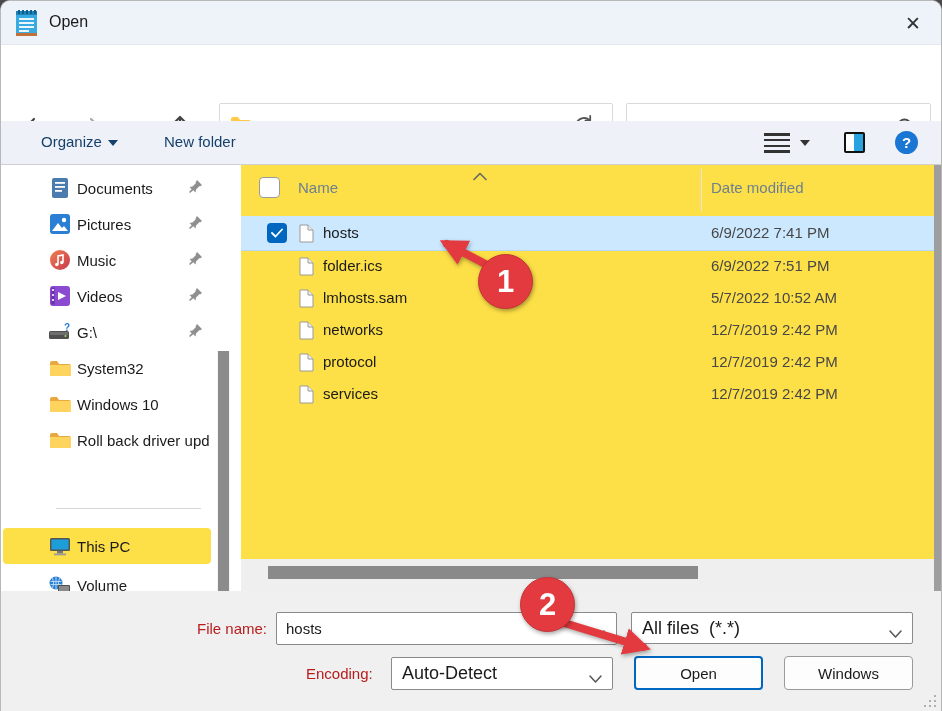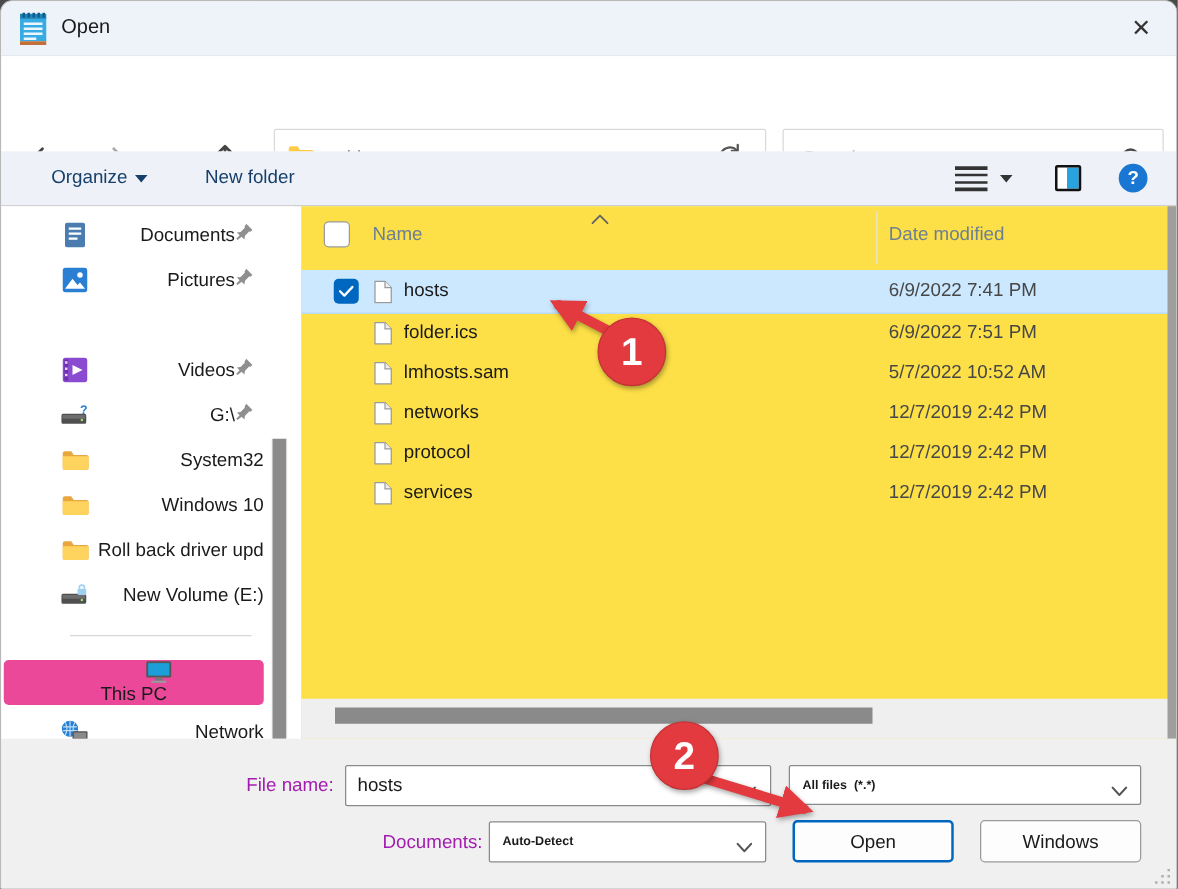--- a/index.html
+++ b/index.html
@@ -30,27 +30,27 @@
   .tool-text { font-size:15px; color:#16406b; position:absolute; top:12px; }
   .caret-down { display:inline-block; width:0; height:0; border-left:5px solid transparent; border-right:5px solid transparent; border-top:6px solid #16406b; }
   .org-caret { position:absolute; left:107px; top:19px; }
   .view-icon { position:absolute; left:763px; top:132px; width:26px; height:20px; display:flex; flex-direction:column; justify-content:space-between; }
   .view-icon span { display:block; height:2.5px; background:#333; }
   .view-caret { position:absolute; left:799px; top:139px; border-top-color:#333; }
   .preview-icon { position:absolute; left:843px; top:131px; width:21px; height:21px; border:2.5px solid #111; background:linear-gradient(90deg,#fff 0 47%,#29a3e0 47% 100%); border-radius:2px; }
   .help-icon { position:absolute; left:894px; top:130px; width:23px; height:23px; border-radius:50%; background:#1976d2; color:#fff; font-size:15px; font-weight:bold; display:flex; align-items:center; justify-content:center; }
 
   
-  .sidebar { position:absolute; left:0; top:164px; width:234px; height:426px; background:#fff; overflow:hidden;text-align:right; }
+  .sidebar { position:absolute; left:0; top:164px; width:234px; height:426px; background:#fff; overflow:hidden; }
   .side-item { position:absolute; left:2px; width:208px; height:36px; display:flex; align-items:center; border-radius:4px; }
   .side-item .sicon { width:22px; margin-left:46px; margin-right:6px; display:flex; justify-content:center; }
   .side-item .slabel { font-size:15px; color:#1a1a1a; white-space:nowrap; overflow:hidden; flex:1 1 auto; }
   .side-item .pin { margin-right:8px; }
   .side-sep { position:absolute; left:55px; top:343px; width:145px; height:1px; background:#d6d6d6; }
-  .side-item.selected { background:#ec4899;flex-direction:column; }
+  .side-item.selected { background:#fde047; }
   .side-scroll { position:absolute; left:216px; top:186px; width:13px; height:404px; background:#f4f4f4; }
   .side-thumb { position:absolute; left:1px; top:0; width:11px; height:255px; background:#8b8b8b; }
 
   
   .filepane { position:absolute; left:240px; top:164px; right:0; height:426px; background:#fde047; }
   .list-header { position:absolute; left:0; top:0; width:100%; height:48px; }
   .hdr-checkbox { position:absolute; left:18px; top:12px; width:21px; height:21px; border:1px solid #9b9b9b; border-radius:4px; background:#fff; }
   .hdr-name { position:absolute; left:57px; top:14px; font-size:15px; color:#6d7f92; }
   .hdr-sort { position:absolute; left:232px; top:2px; }
   .hdr-divider { position:absolute; left:460px; top:4px; width:1px; height:42px; background:#e4e4e4; }
@@ -64,27 +64,27 @@
   .fname { position:absolute; left:82px; top:6px; font-size:15px; color:#1a1a1a; }
   .fdate { position:absolute; left:470px; top:6px; font-size:15px; color:#474747; }
   .frow.selected .fname { top:8px; } .frow.selected .fdate { top:8px; } .frow.selected .ficon { top:8px; }
 
   .hscroll-strip { position:absolute; left:0; bottom:0; width:100%; height:32px; background:#efefef; }
   .hscroll-thumb { position:absolute; left:27px; top:7px; width:430px; height:13px; background:#8a8a8a; }
   .vscroll { position:absolute; right:0; top:0; width:7px; height:426px; background:#9e9e9e; }
 
   
   .footer { position:absolute; left:0; top:590px; width:100%; height:121px; background:#f0f0f0; }
-  .lbl { position:absolute; font-size:15px; color:#a21caf; }
+  .lbl { position:absolute; font-size:15px; color:#b91c1c; }
   .fn-label { right:674px; top:29px; }
   .enc-label { left:305px; top:74px; }
   .fn-input { position:absolute; left:275px; top:21px; width:341px; height:33px; border:1px solid #8a8a8a; border-radius:2px; background:#fff; font-size:15px; font-family:inherit; padding:0 26px 0 9px; color:#1a1a1a; outline:none; }
   .fn-chev { position:absolute; left:592px; top:33px; }
   .combo { position:absolute; background:#fff; border:1px solid #8a8a8a; border-radius:2px; display:flex; align-items:center; }
-  .combo .cval { font-size:10px; color:#1a1a1a; margin-left:10px; white-space:pre;font-weight:bold; }
+  .combo .cval { font-size:18px; color:#1a1a1a; margin-left:10px; white-space:pre; }
   .combo .cchev { position:absolute; right:10px; top:12px; }
   .ft-combo { left:630px; top:21px; width:282px; height:32px; }
   .enc-combo { left:390px; top:66px; width:222px; height:33px; }
   .btn { position:absolute; top:65px; width:129px; height:34px; border-radius:4px; background:#fdfdfd; font-size:15px; color:#1a1a1a; display:flex; align-items:center; justify-content:center; }
   .open-btn { left:633px; border:2px solid #0067c0; }
   .cancel-btn { left:783px; border:1px solid #9a9a9a; }
   .grip { position:absolute; right:3px; bottom:3px; width:14px; height:14px; }
 
   
   .anno-layer { position:absolute; left:0; top:0; width:942px; height:711px; pointer-events:none; z-index:40; }
@@ -211,20 +211,40 @@
             <rect x="0" y="0" width="20" height="20" rx="3" fill="#2a7fd4"></rect>
             <circle cx="14" cy="6" r="2.2" fill="#fff"></circle>
             <path d="M2 17l6-8 4 5 2-2 4 5z" fill="#fff"></path>
           </svg>
         </span>
       <span class="slabel">Pictures</span>
       <span class="pin"><svg width="15" height="15" viewBox="0 0 15 15">
             <path d="M9 1l5 5-2 1.5-.5-.5-3.5 3.5-.5 3-2.2-2.2L2 14l-1-1 2.7-2.8L1.5 8l3-.5L8 4l-.5-.5z" fill="#8f8f8f"></path>
           </svg></span>
     </div>
+    <div class="side-item" style="top:77px">
+      <span class="sicon">
+          <svg width="20" height="20" viewBox="0 0 20 20">
+            <defs>
+              <linearGradient id="mg" x1="0" y1="0" x2="1" y2="1">
+                <stop offset="0" stop-color="#ef8050"></stop>
+                <stop offset="1" stop-color="#c8384e"></stop>
+              </linearGradient>
+            </defs>
+            <circle cx="10" cy="10" r="10" fill="url(#mg)"></circle>
+            <path d="M8 14.5V6l5-1v7.5" stroke="#fff" stroke-width="1.6" fill="none"></path>
+            <circle cx="6.8" cy="14.5" r="1.7" fill="#fff"></circle>
+            <circle cx="11.8" cy="12.5" r="1.7" fill="#fff"></circle>
+          </svg>
+        </span>
+      <span class="slabel">Music</span>
+      <span class="pin"><svg width="15" height="15" viewBox="0 0 15 15">
+            <path d="M9 1l5 5-2 1.5-.5-.5-3.5 3.5-.5 3-2.2-2.2L2 14l-1-1 2.7-2.8L1.5 8l3-.5L8 4l-.5-.5z" fill="#8f8f8f"></path>
+          </svg></span>
+    </div>
     <div class="side-item" style="top:113px">
       <span class="sicon">
           <svg width="20" height="20" viewBox="0 0 20 20">
             <rect x="0" y="0" width="20" height="20" rx="3" fill="#8b4bd1"></rect>
             <rect x="1.5" y="1.5" width="3" height="17" fill="#6a2fae"></rect>
             <rect x="2" y="3" width="2" height="2" fill="#fff" opacity=".8"></rect>
             <rect x="2" y="8" width="2" height="2" fill="#fff" opacity=".8"></rect>
             <rect x="2" y="13" width="2" height="2" fill="#fff" opacity=".8"></rect>
             <path d="M8 6l8 4-8 4z" fill="#fff"></path>
           </svg>
@@ -268,32 +288,20 @@
     </div>
     <div class="side-item" style="top:257px">
       <span class="sicon">
           <svg width="21" height="17" viewBox="0 0 21 17">
             <path d="M0 3a2 2 0 0 1 2-2h5l2 3h10a2 2 0 0 1 2 2v8a2 2 0 0 1-2 2H2a2 2 0 0 1-2-2z" fill="#e9a740"></path>
             <path d="M0 5h21v9a2 2 0 0 1-2 2H2a2 2 0 0 1-2-2z" fill="#ffd45e"></path>
           </svg>
         </span>
       <span class="slabel">Roll back driver upd</span>
     </div>
-    <div class="side-item" style="top:293px">
-      <span class="sicon">
-          <svg width="22" height="18" viewBox="0 0 22 18">
-            <rect x="0" y="8" width="20" height="8" rx="1.5" fill="#4f4f4f"></rect>
-            <rect x="1" y="9" width="18" height="3" fill="#6e6e6e"></rect>
-            <circle cx="16.5" cy="13" r="1" fill="#9fe066"></circle>
-            <rect x="13" y="4" width="7" height="5" rx="1" fill="#9ed1ef"></rect>
-            <path d="M14.5 4V3a2 2 0 0 1 4 0v1" stroke="#9ed1ef" stroke-width="1.4" fill="none"></path>
-          </svg>
-        </span>
-      <span class="slabel">New Volume (E:)</span>
-    </div>
     <div class="side-sep"></div>
     <div class="side-item selected" style="top:363px">
       <span class="sicon">
           <svg width="22" height="19" viewBox="0 0 22 19">
             <rect x="1" y="1" width="20" height="13" rx="1.5" fill="#555"></rect>
             <rect x="2.5" y="2.5" width="17" height="10" fill="#1d9ed9"></rect>
             <rect x="8" y="14" width="6" height="2.5" fill="#777"></rect>
             <rect x="5" y="16.5" width="12" height="1.8" fill="#999"></rect>
           </svg>
         </span>
@@ -301,21 +309,21 @@
     </div>
     <div class="side-item" style="top:402px">
       <span class="sicon">
           <svg width="22" height="18" viewBox="0 0 22 18">
             <circle cx="7" cy="7" r="6.5" fill="#2a7fd4"></circle>
             <path d="M1.5 5.5h11M1.5 8.5h11M7 .5v13M3 1.8c2 2.6 2 7.8 0 10.4M11 1.8c-2 2.6-2 7.8 0 10.4" stroke="#bfe0f7" stroke-width=".9" fill="none"></path>
             <rect x="9" y="9" width="12" height="7" rx="1" fill="#4f4f4f"></rect>
             <rect x="10" y="10" width="10" height="5" fill="#8a8a8a"></rect>
           </svg>
         </span>
-      <span class="slabel">Network</span>
+      <span class="slabel">Volume</span>
     </div>
     <div class="side-scroll">
         <div class="side-thumb"></div>
       </div>
   </div>
 
   <div class="filepane">
     <div class="list-header">
       <div class="hdr-checkbox"></div>
       <span class="hdr-name">Name</span>
@@ -395,21 +403,21 @@
           <path d="M1 1l5 5 5-5" stroke="#555" stroke-width="1.5" fill="none" stroke-linecap="round"></path>
         </svg></span>
 
     <div class="combo ft-combo">
       <span class="cval">All files  (*.*)</span>
       <span class="cchev"><svg width="13" height="9" viewBox="0 0 13 9">
             <path d="M1 1l5.5 6L12 1" stroke="#555" stroke-width="1.5" fill="none" stroke-linecap="round" stroke-linejoin="round"></path>
           </svg></span>
     </div>
 
-    <span class="lbl enc-label">Documents:</span>
+    <span class="lbl enc-label">Encoding:</span>
     <div class="combo enc-combo">
       <span class="cval">Auto-Detect</span>
       <span class="cchev"><svg width="13" height="9" viewBox="0 0 13 9">
             <path d="M1 1l5.5 6L12 1" stroke="#555" stroke-width="1.5" fill="none" stroke-linecap="round" stroke-linejoin="round"></path>
           </svg></span>
     </div>
 
     <div class="btn open-btn">Open</div>
     <div class="btn cancel-btn">Windows</div>
     <span class="grip"><svg width="14" height="14" viewBox="0 0 14 14">

